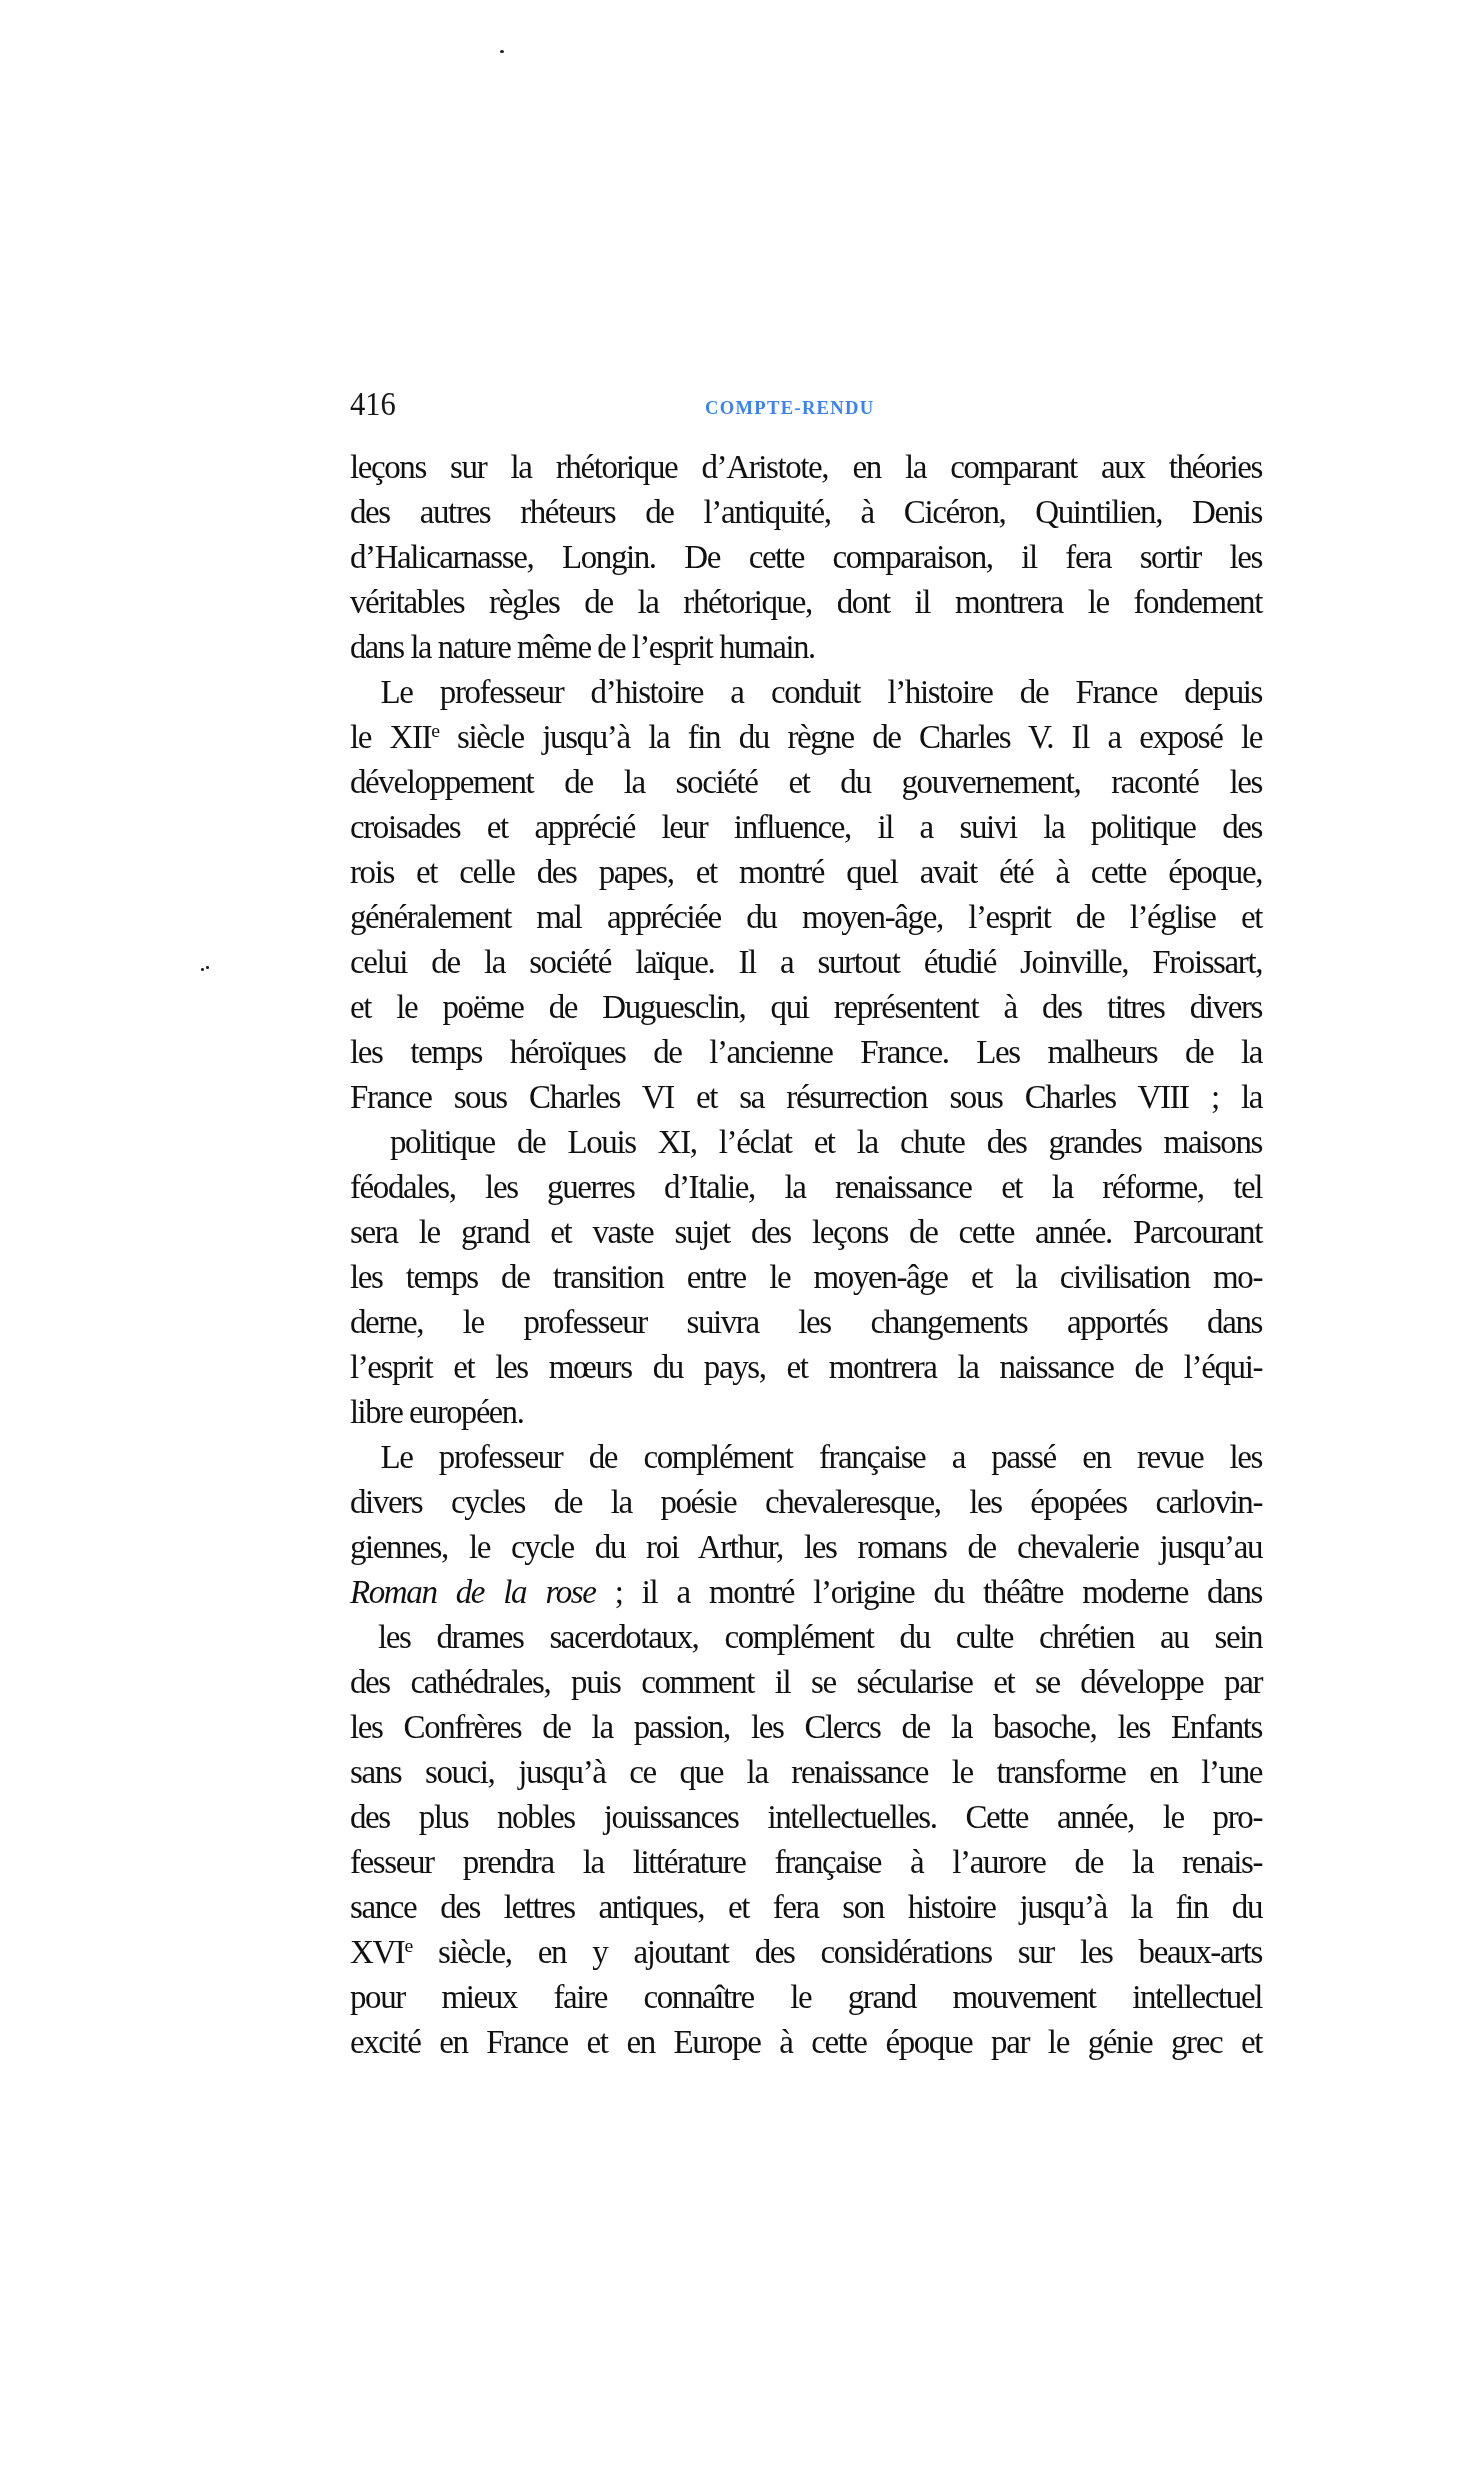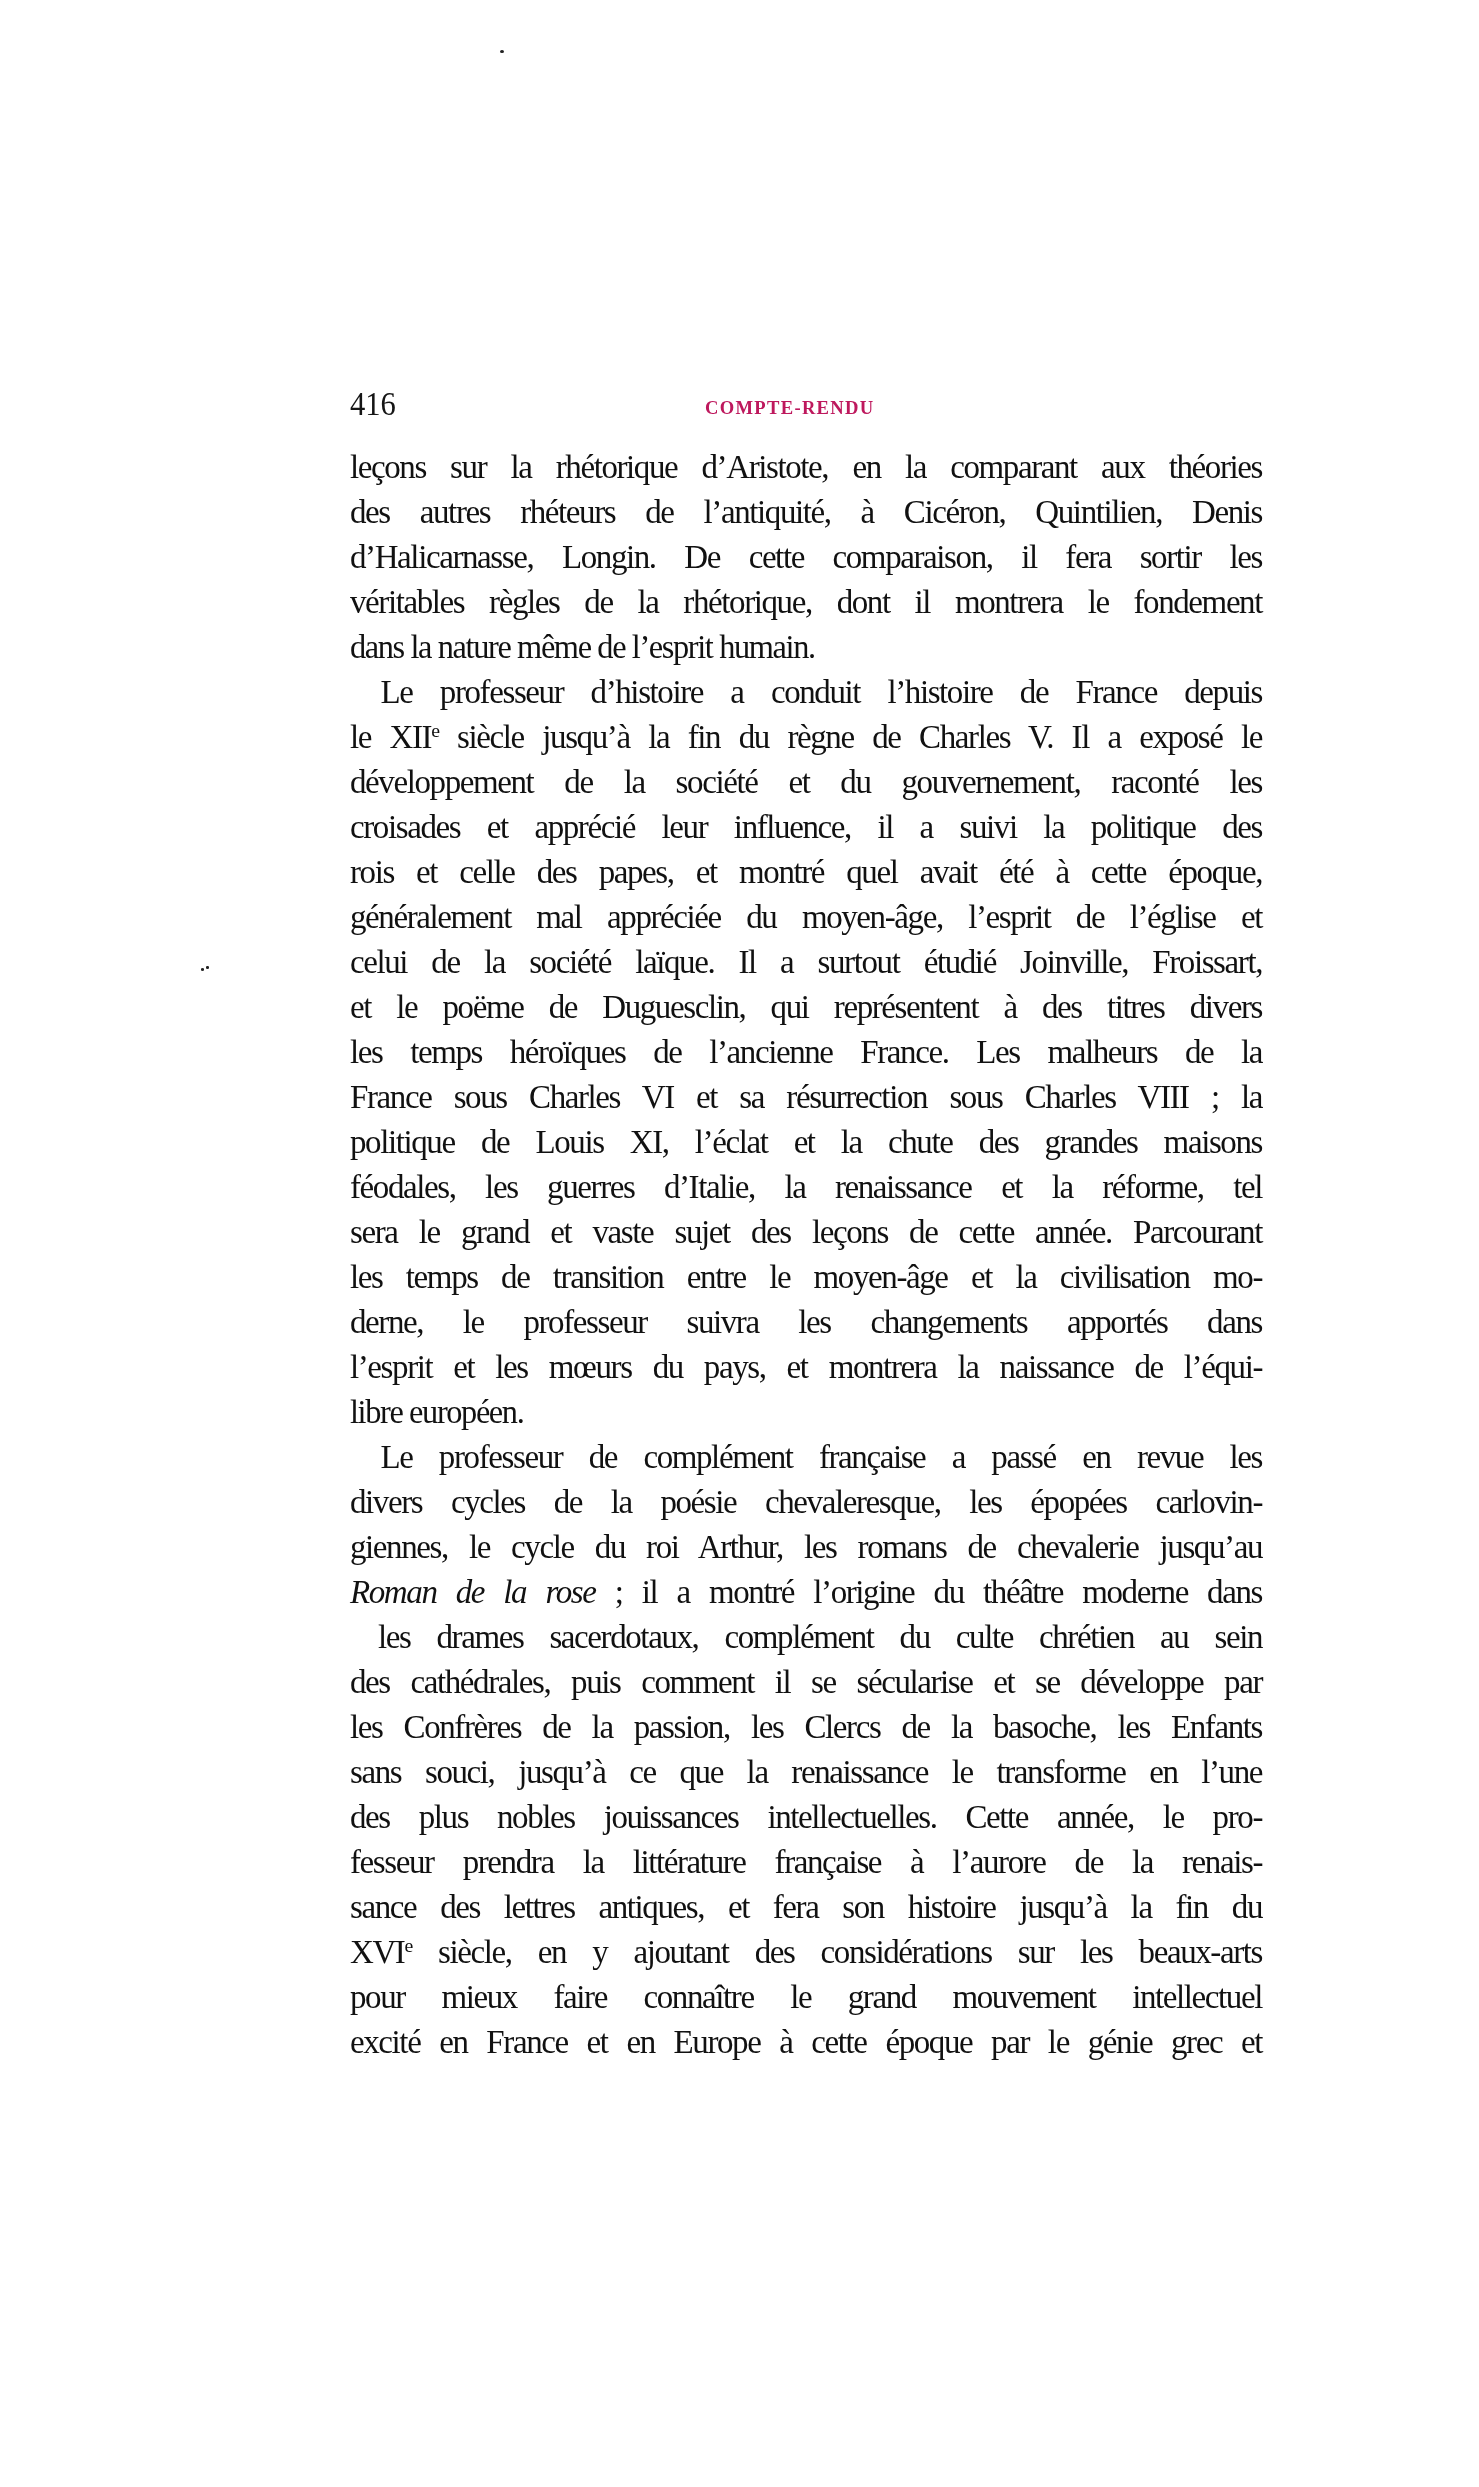--- a/index.html
+++ b/index.html
@@ -6,21 +6,21 @@
   body { width: 1479px; height: 2487px; position: relative; overflow: hidden; }
   .page { position: absolute; left: 0; top: 0; width: 1479px; height: 2163px; background: #ffffff; }
   .running-head { position: absolute; top: 385px; left: 350px; width: 912px; height: 38px; }
   .page-number {
     position: absolute; left: 0; top: 0;
     font-family: "Liberation Serif", serif; font-size: 34px; line-height: 38px; color: #151515;
     transform: scaleX(0.9); transform-origin: left center;
   }
   .running-title {
     position: absolute; left: 355px; top: 10.2px;
-    font-family: "Liberation Serif", serif; font-size: 18.6px; line-height: 25.4px; color: #be185d;
+    font-family: "Liberation Serif", serif; font-size: 18.6px; line-height: 25.4px; color: #3b82f6;
     letter-spacing: 1.3px; font-weight: bold;
   }
   .body-text { position: absolute; left: 350px; top: 445px; width: 912px; }
   .line {
     display: block; height: 45px; line-height: 45px; white-space: nowrap;
     font-family: "Liberation Serif", serif; font-size: 33px; color: #111111;
     text-align: justify; text-align-last: justify; overflow: visible;
     letter-spacing: -1.4px; word-spacing: 0px;
   }
   .line.last { text-align-last: left; }
@@ -53,21 +53,21 @@
     <div class="line indent" style="white-space: nowrap;">Le professeur d’histoire a conduit l’histoire de France depuis</div>
     <div class="line" style="white-space: nowrap;"><span>le XII</span><sup>e</sup><span> siècle jusqu’à la fin du règne de Charles V. Il a exposé le</span></div>
     <div class="line" style="white-space: nowrap;">développement de la société et du gouvernement, raconté les</div>
     <div class="line" style="white-space: nowrap;">croisades et apprécié leur influence, il a suivi la politique des</div>
     <div class="line" style="white-space: nowrap;">rois et celle des papes, et montré quel avait été à cette époque,</div>
     <div class="line" style="white-space: nowrap;">généralement mal appréciée du moyen-âge, l’esprit de l’église et</div>
     <div class="line" style="white-space: nowrap;">celui de la société laïque. Il a surtout étudié Joinville, Froissart,</div>
     <div class="line" style="white-space: nowrap;">et le poëme de Duguesclin, qui représentent à des titres divers</div>
     <div class="line" style="white-space: nowrap;">les temps héroïques de l’ancienne France. Les malheurs de la</div>
     <div class="line" style="white-space: nowrap;">France sous Charles VI et sa résurrection sous Charles VIII ; la</div>
-    <div class="line" style="white-space: nowrap;">politique de Louis XI, l’éclat et la chute des grandes maisons</div>
+    <div class="line" style="white-space: nowrap; margin-left: 40px;">politique de Louis XI, l’éclat et la chute des grandes maisons</div>
     <div class="line" style="white-space: nowrap;">féodales, les guerres d’Italie, la renaissance et la réforme, tel</div>
     <div class="line" style="white-space: nowrap;">sera le grand et vaste sujet des leçons de cette année. Parcourant</div>
     <div class="line" style="white-space: nowrap;">les temps de transition entre le moyen-âge et la civilisation mo-</div>
     <div class="line" style="white-space: nowrap;">derne, le professeur suivra les changements apportés dans</div>
     <div class="line" style="white-space: nowrap;">l’esprit et les mœurs du pays, et montrera la naissance de l’équi-</div>
     <div class="line last" style="white-space: nowrap; transform-origin: left center; width: 931px; transform: scaleX(0.98);">libre européen.</div>
 
     <div class="line indent" style="white-space: nowrap;">Le professeur de complément française a passé en revue les</div>
     <div class="line" style="white-space: nowrap;">divers cycles de la poésie chevaleresque, les épopées carlovin-</div>
     <div class="line" style="white-space: nowrap;">giennes, le cycle du roi Arthur, les romans de chevalerie jusqu’au</div>

